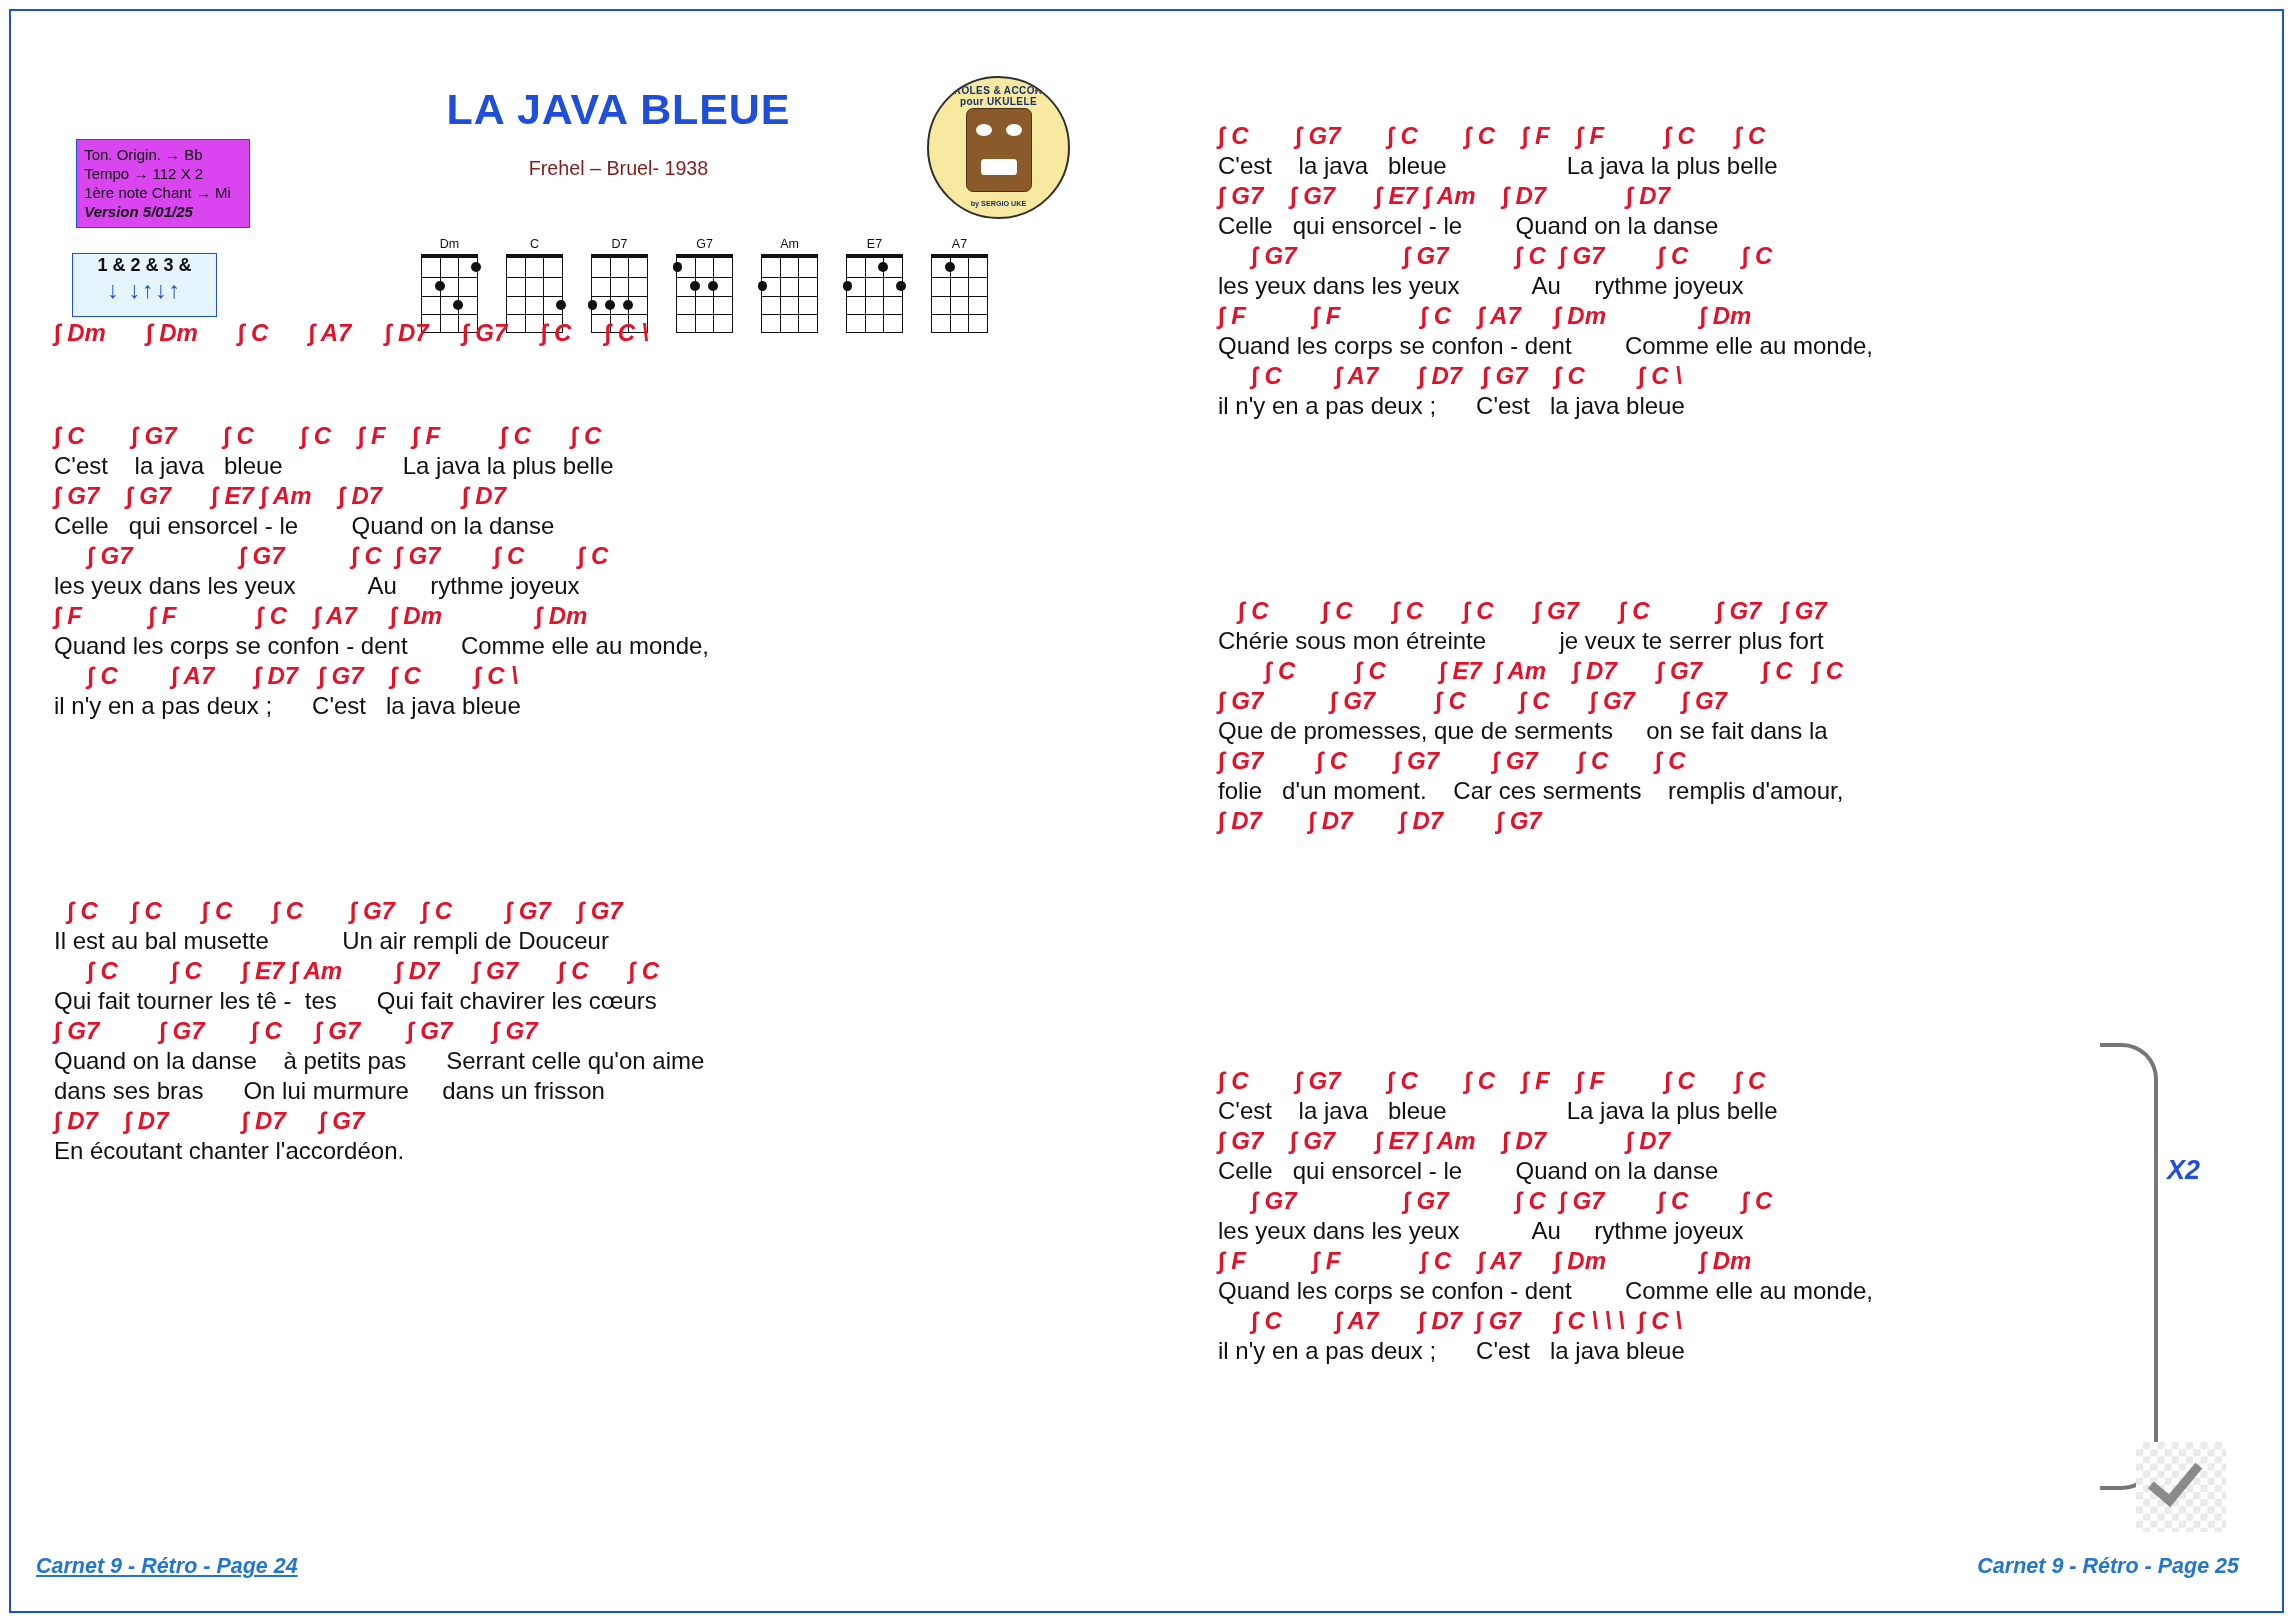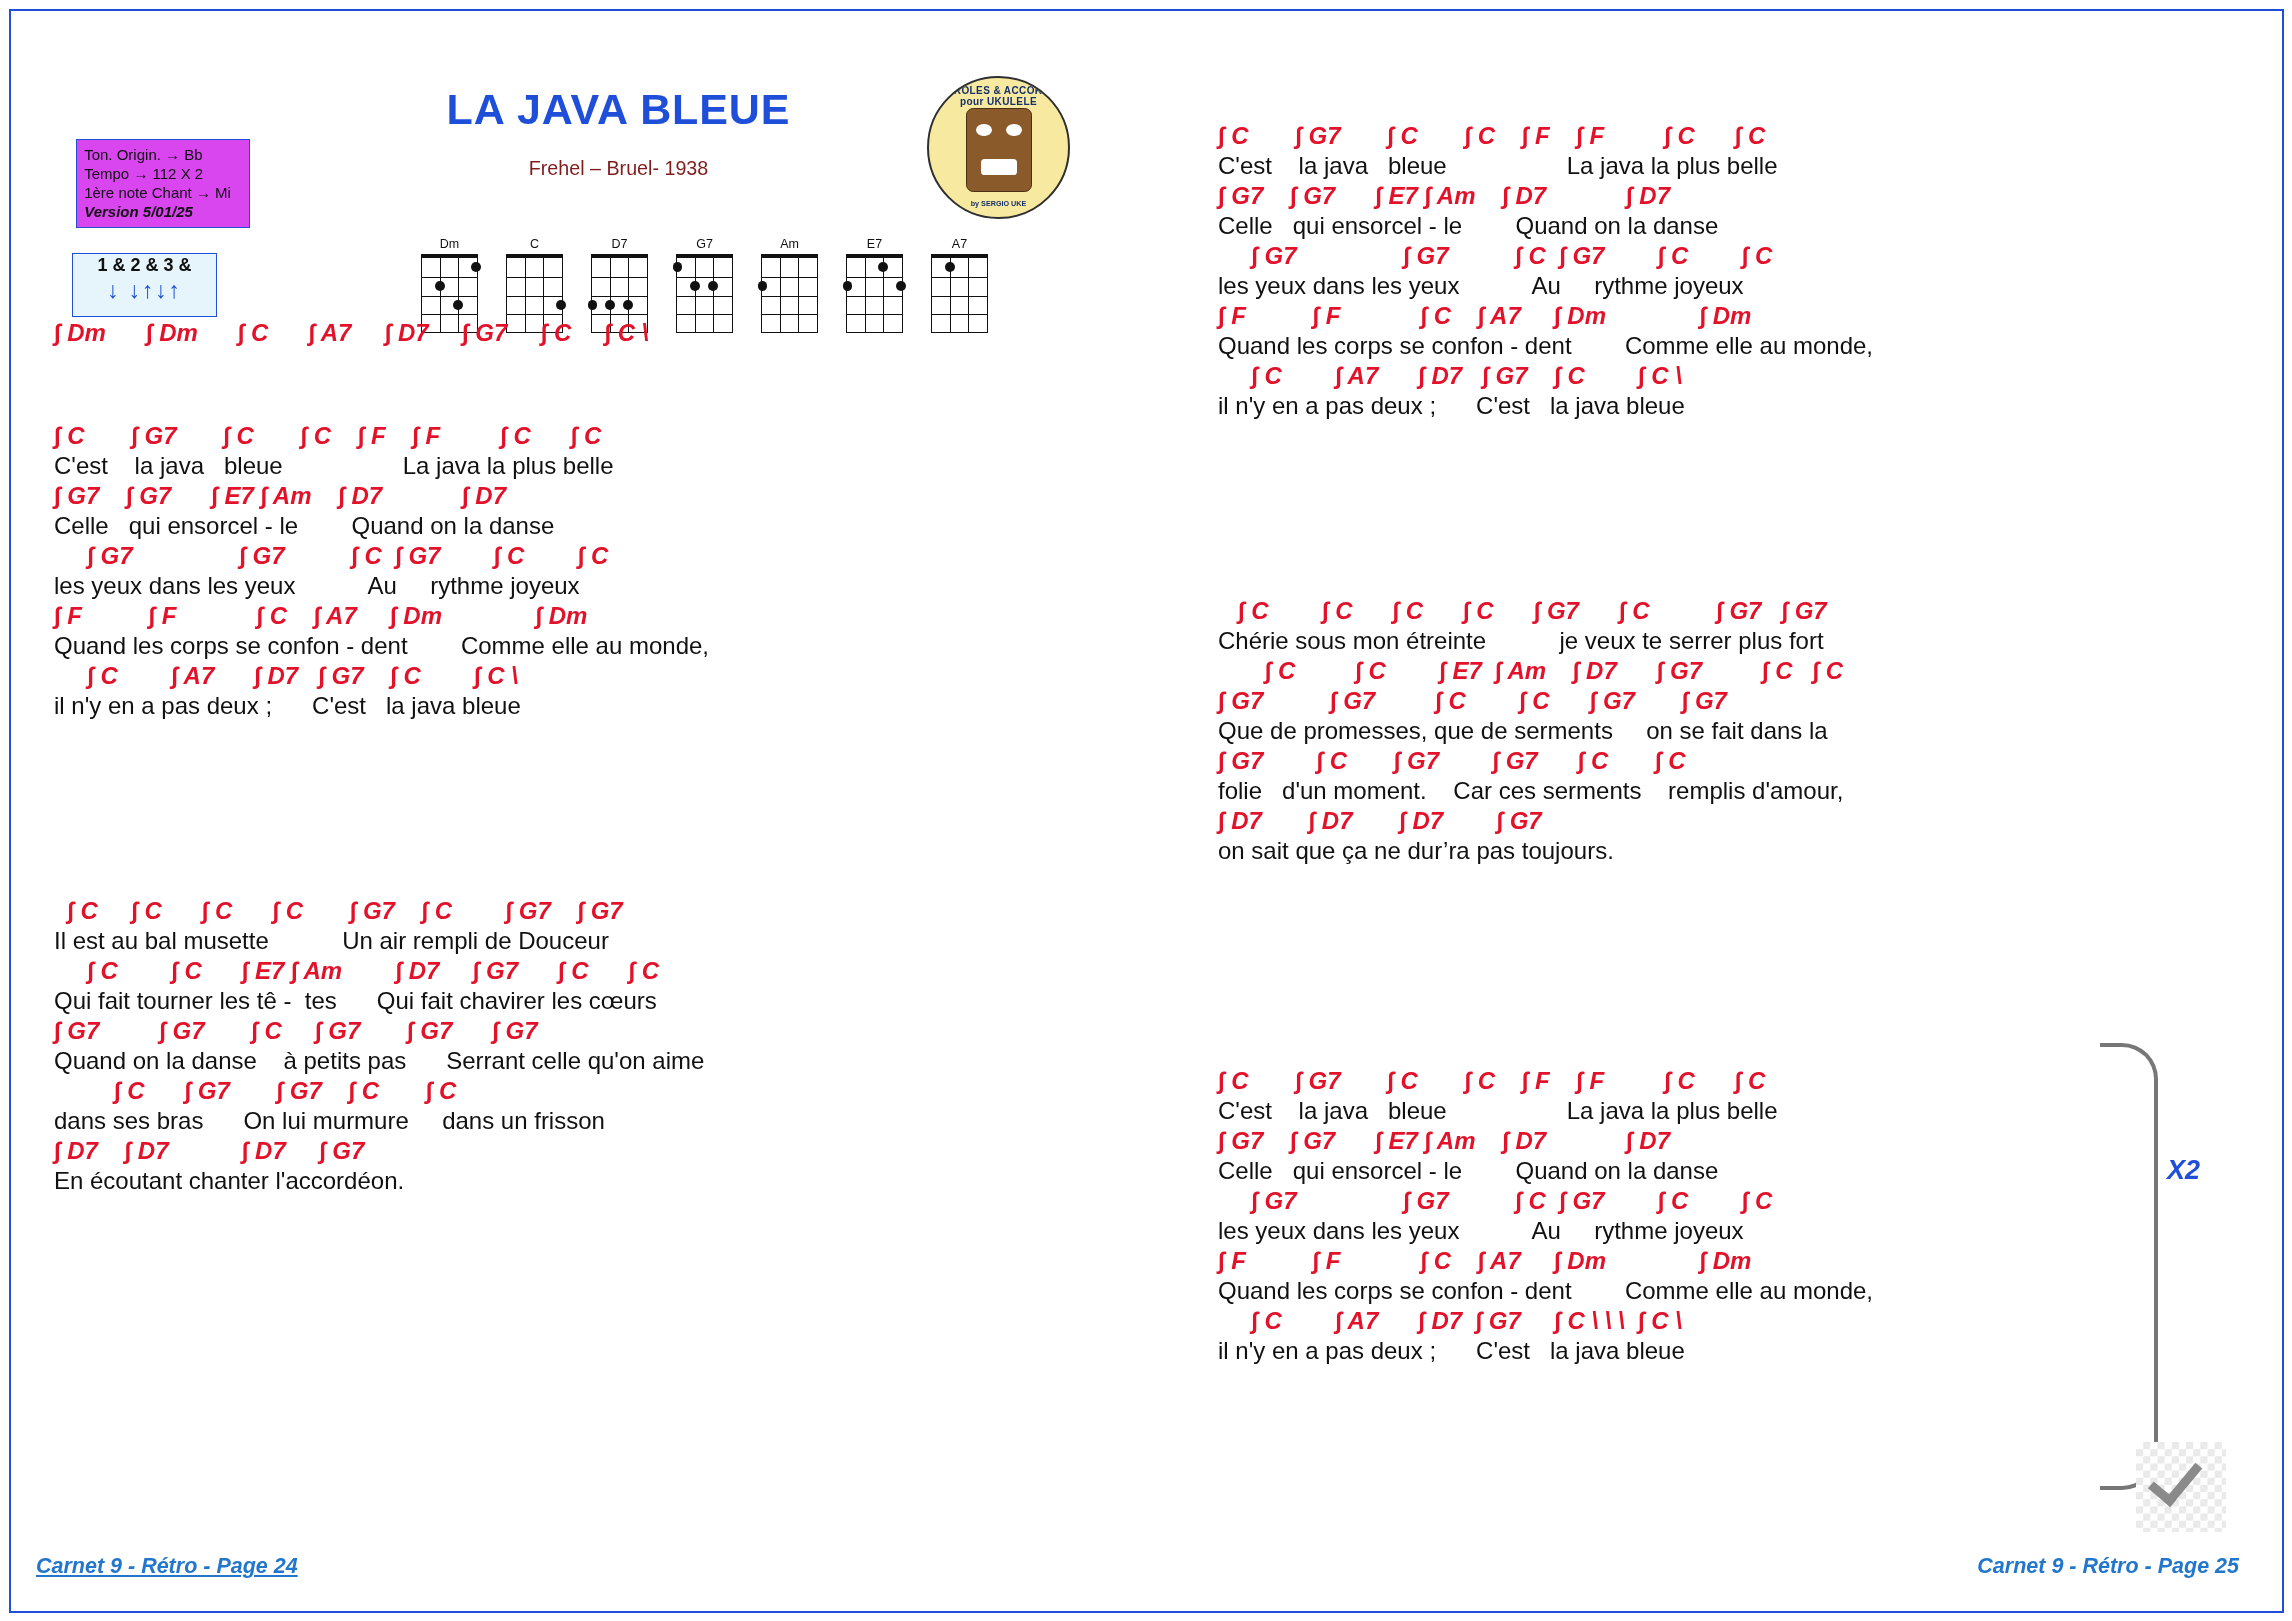--- a/index.html
+++ b/index.html
@@ -233,21 +233,20 @@
     <div class="lyric">il n'y en a pas deux ;      C'est   la java bleue</div>
   </div>
 
   <div class="block" style="top:896px;left:0;">
     <div class="chordline">  ∫ C     ∫ C      ∫ C      ∫ C       ∫ G7    ∫ C        ∫ G7    ∫ G7</div>
     <div class="lyric">Il est au bal musette           Un air rempli de Douceur</div>
     <div class="chordline">     ∫ C        ∫ C      ∫ E7 ∫ Am        ∫ D7     ∫ G7      ∫ C      ∫ C</div>
     <div class="lyric">Qui fait tourner les tê -  tes      Qui fait chavirer les cœurs</div>
     <div class="chordline">∫ G7         ∫ G7       ∫ C     ∫ G7       ∫ G7      ∫ G7</div>
     <div class="lyric">Quand on la danse    à petits pas      Serrant celle qu'on aime</div>
-    <div class="chordline">         ∫ C      ∫ G7       ∫ G7    ∫ C       ∫ C</div>
     <div class="lyric">dans ses bras      On lui murmure     dans un frisson</div>
     <div class="chordline">∫ D7    ∫ D7           ∫ D7     ∫ G7</div>
     <div class="lyric">En écoutant chanter l'accordéon.</div>
   </div>
 </div>
 
 <div class="col colR">
 
   <div class="block" style="top:121px;left:0;">
     <div class="chordline">∫ C       ∫ G7       ∫ C       ∫ C    ∫ F    ∫ F         ∫ C      ∫ C</div>
@@ -264,21 +263,20 @@
 
   <div class="block" style="top:596px;left:0;">
     <div class="chordline">   ∫ C        ∫ C      ∫ C      ∫ C      ∫ G7      ∫ C          ∫ G7   ∫ G7</div>
     <div class="lyric">Chérie sous mon étreinte           je veux te serrer plus fort</div>
     <div class="chordline">       ∫ C         ∫ C        ∫ E7  ∫ Am    ∫ D7      ∫ G7         ∫ C   ∫ C</div>
     <div class="chordline">∫ G7          ∫ G7         ∫ C        ∫ C      ∫ G7       ∫ G7</div>
     <div class="lyric">Que de promesses, que de serments     on se fait dans la</div>
     <div class="chordline">∫ G7        ∫ C       ∫ G7        ∫ G7      ∫ C       ∫ C</div>
     <div class="lyric">folie   d'un moment.    Car ces serments    remplis d'amour,</div>
     <div class="chordline">∫ D7       ∫ D7       ∫ D7        ∫ G7</div>
-    <div class="lyric">on sait que ça ne dur’ra pas toujours.</div>
   </div>
 
   <div class="block" style="top:1066px;left:0;">
     <div class="chordline">∫ C       ∫ G7       ∫ C       ∫ C    ∫ F    ∫ F         ∫ C      ∫ C</div>
     <div class="lyric">C'est    la java   bleue                  La java la plus belle</div>
     <div class="chordline">∫ G7    ∫ G7      ∫ E7 ∫ Am    ∫ D7            ∫ D7</div>
     <div class="lyric">Celle   qui ensorcel - le        Quand on la danse</div>
     <div class="chordline">     ∫ G7                ∫ G7          ∫ C  ∫ G7        ∫ C        ∫ C</div>
     <div class="lyric">les yeux dans les yeux           Au     rythme joyeux</div>
     <div class="chordline">∫ F          ∫ F            ∫ C    ∫ A7     ∫ Dm              ∫ Dm</div>

